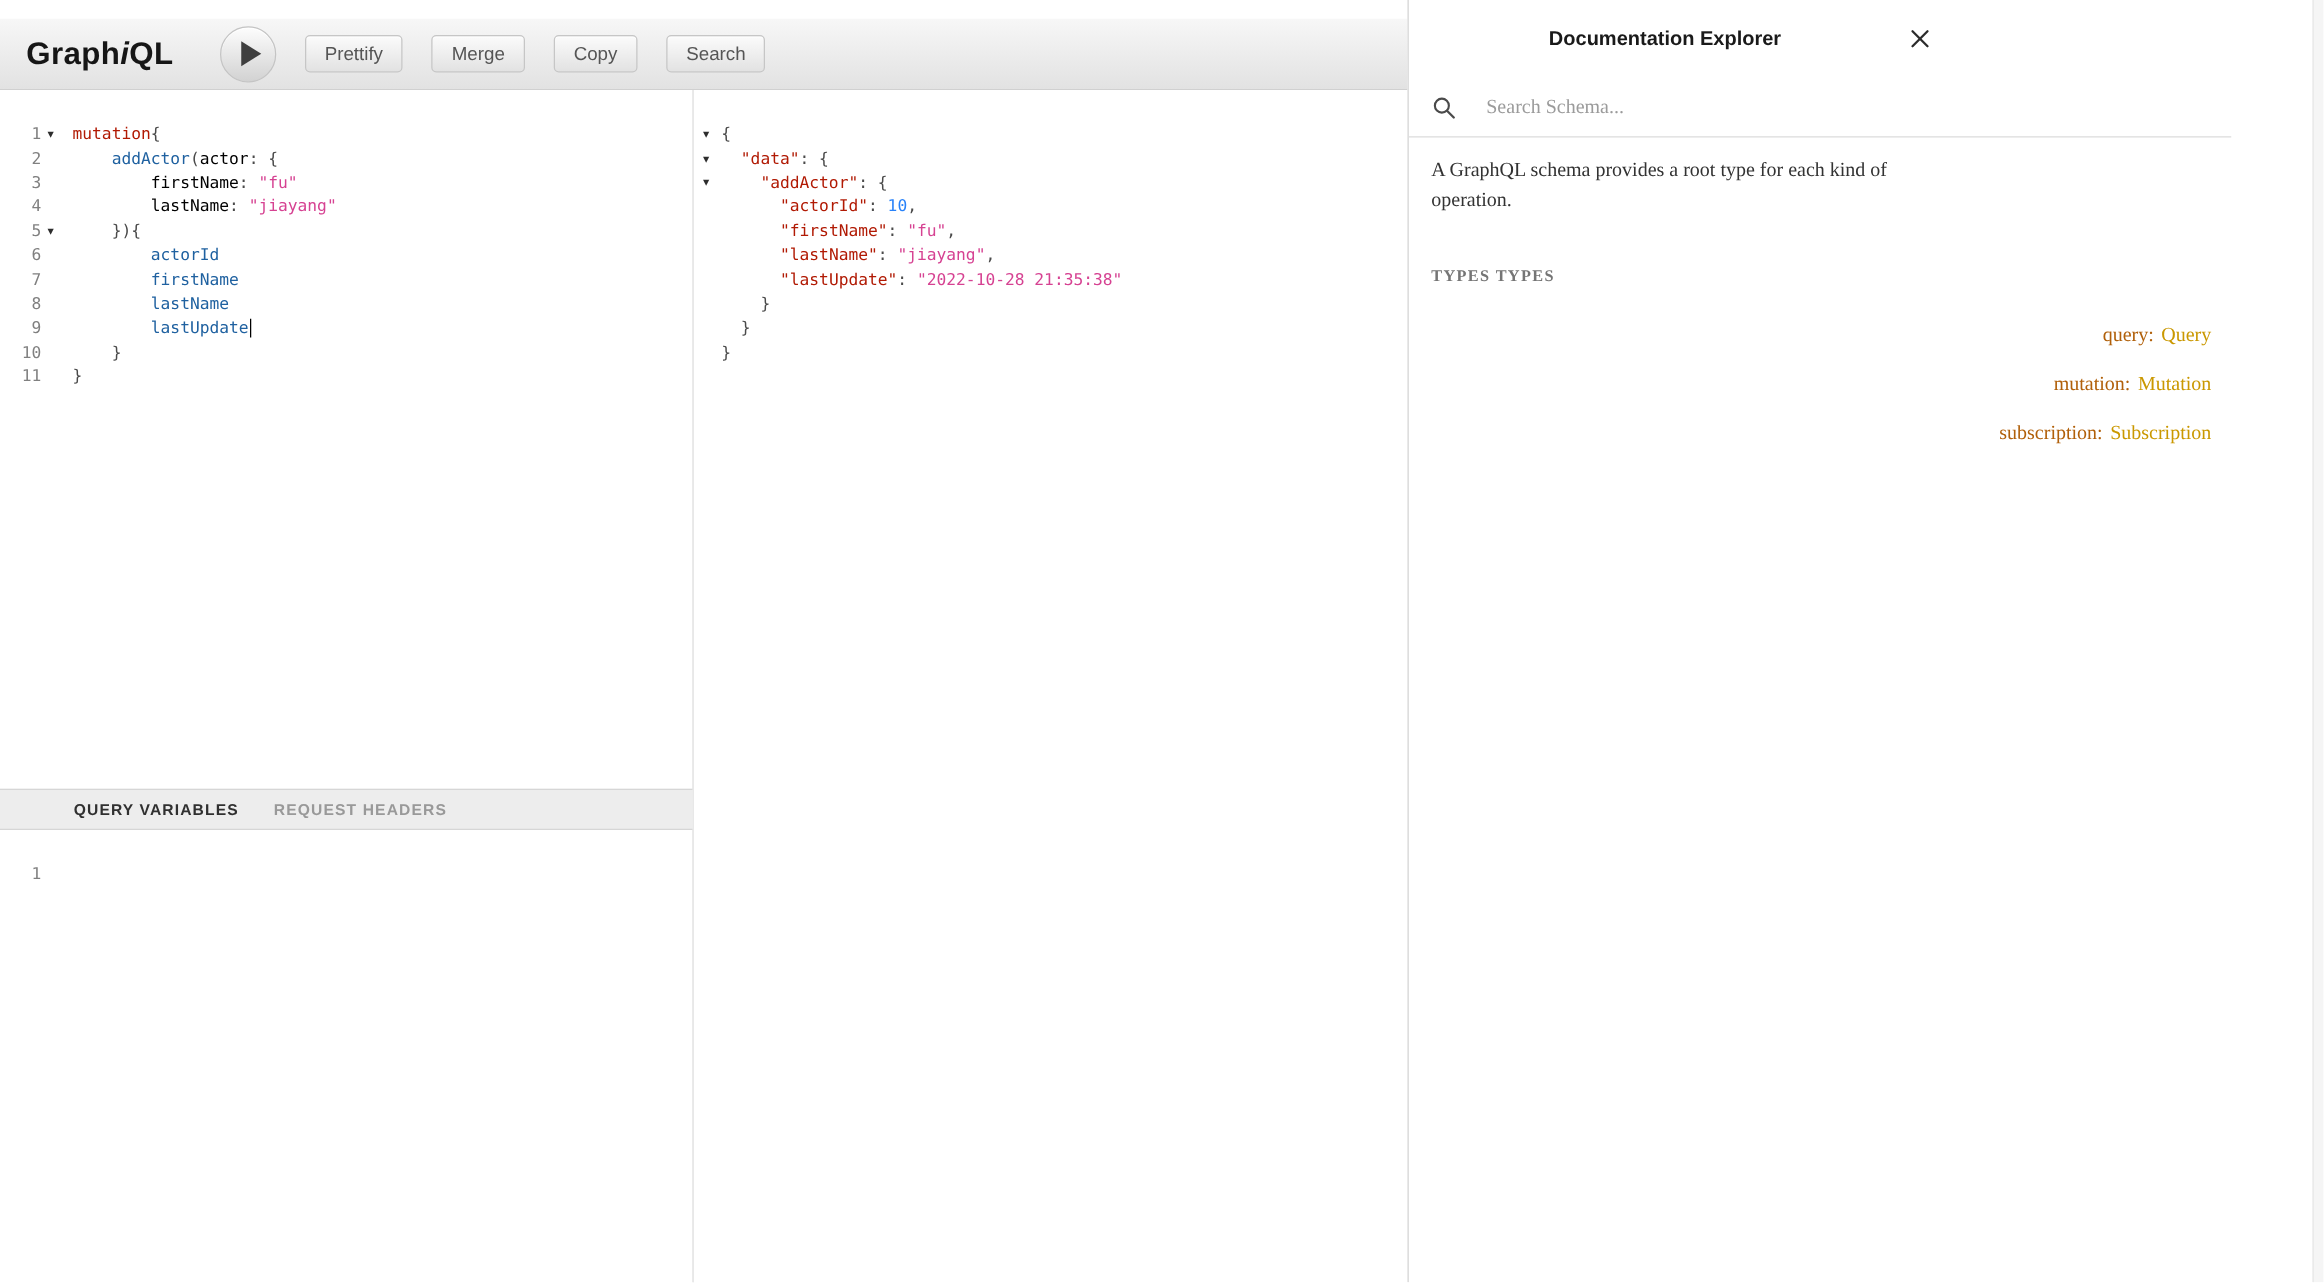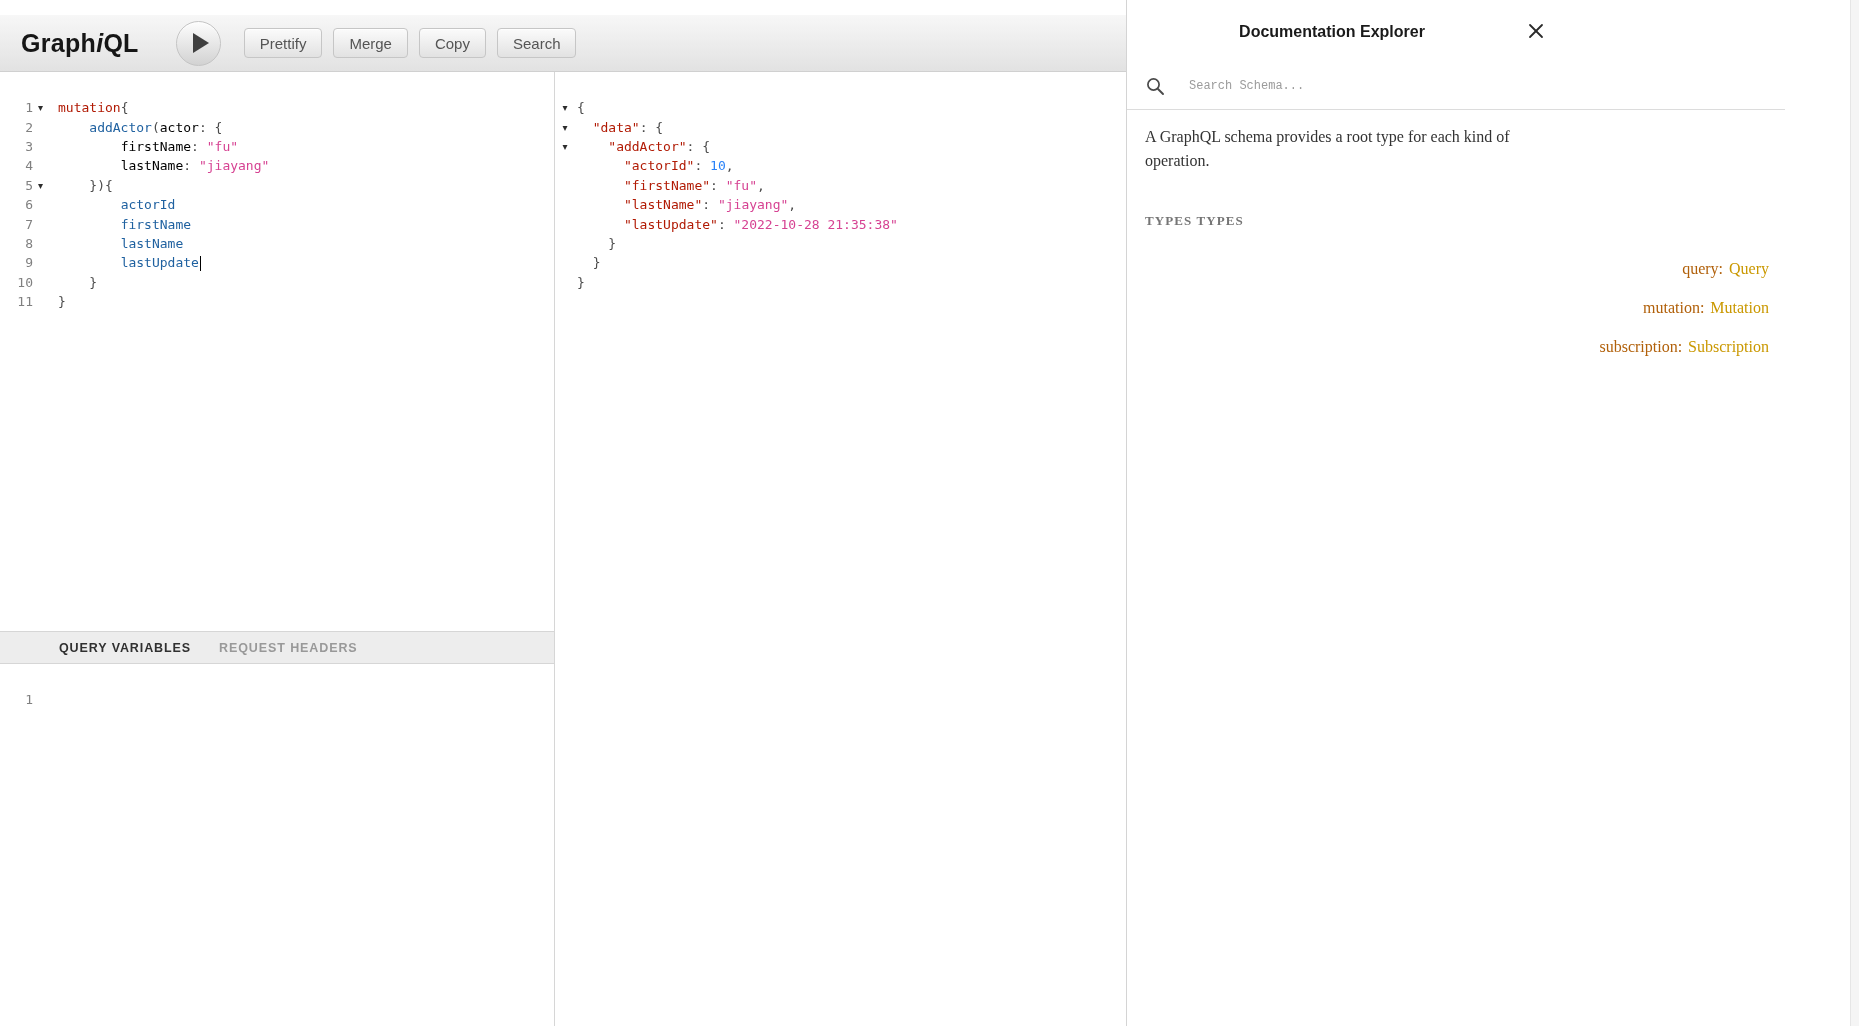--- a/index.html
+++ b/index.html
@@ -20,21 +20,21 @@
   }
   .logo { margin-left:21px; font-size:25px; font-weight:bold; color:#161616; letter-spacing:.3px; white-space:nowrap; }
   .logo .logo-i { font-style:italic; }
   .execute-btn {
     margin-left:37px; width:45px; height:45px; border-radius:50%;
     background:linear-gradient(#fdfdfd,#d2d2d2);
     border:1px solid #c4c4c4; box-shadow:0 1px 0 rgba(255,255,255,.7) inset;
     display:flex; align-items:center; justify-content:center; cursor:pointer; padding:0;
   }
   .play-icon { width:0; height:0; border-top:10px solid transparent; border-bottom:10px solid transparent; border-left:16px solid #3f3f3f; margin-left:5px; }
-  .toolbar { display:flex; margin-left:23px; gap:11px; }
+  .toolbar { display:flex; margin-left:23px; gap:23px; }
   .toolbar-btn {
     height:30px; padding:0 15px; font-size:15px; color:#555;
     background:linear-gradient(#fbfbfb,#e2e2e2);
     border:1px solid #c6c6c6; border-radius:4px;
     box-shadow:0 1px 0 rgba(255,255,255,.7) inset;
     font-family:"Liberation Sans", sans-serif; cursor:pointer;
   }
 
   .editor-area { position:absolute; left:0; top:57px; width:1126px; height:969px; display:flex; }
 
@@ -90,22 +90,22 @@
     background:none; border:none; padding:0; cursor:pointer;
     display:flex; align-items:center; justify-content:center;
   }
   .doc-search-row {
     position:relative; height:47px; border-bottom:1px solid #dcdcdc;
     display:flex; align-items:center; padding-left:19px;
   }
   .search-icon { flex:none; }
   .doc-search-input {
     border:none; outline:none; background:transparent;
-    margin-left:22px; width:330px; font-size:12px; color:#4d7c0f;
-    font-family:Liberation Mono, monospace;
+    margin-left:22px; width:330px; font-size:16px; color:#4d7c0f;
+    font-family:Liberation Serif, serif;
   }
   .doc-search-input::placeholder { color:#9b9b9b; }
   .doc-content { padding:15px 16px 0 18px;font-family:Liberation Serif, serif; }
   .doc-desc { width:396px; margin:0; font-size:16px; line-height:24px; color:#333; }
   .doc-section-title { margin-top:40px; font-size:13px; font-weight:bold; letter-spacing:1.1px; color:#757575; }
   .root-type-list { margin-top:30px;text-align:right; }
   .root-type { margin-bottom:19px; font-size:16px; line-height:20px; }
   .rt-keyword { color:#B1600A; }
   .rt-type { color:#CA9800; cursor:pointer; text-decoration:none; }
   .rt-sp { display:inline-block; width:6px; }

